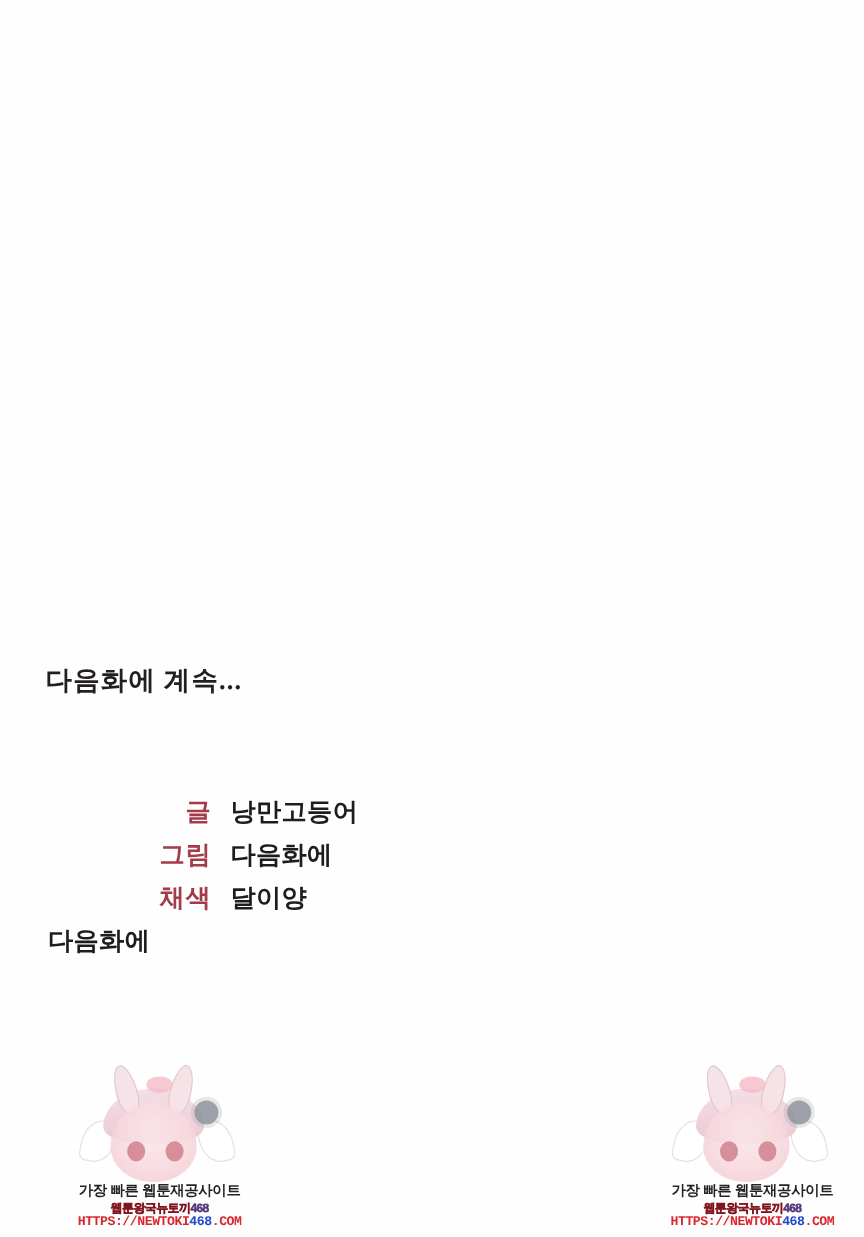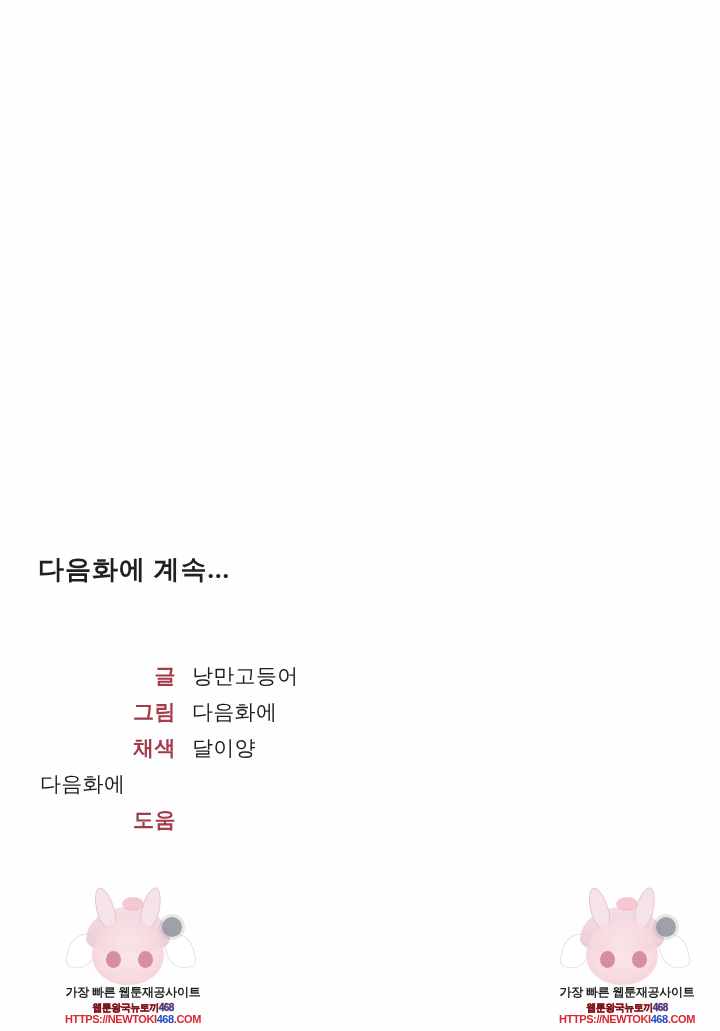--- a/index.html
+++ b/index.html
@@ -20,21 +20,21 @@
     inset: 0;
     background: #fefefe;
   }
 
   
   .continued {
     position: absolute;
     left: 38px;
     top: 552px;
     font-family: "Liberation Serif", serif;
-    font-size: 26px;
+    font-size: 22px;
     font-weight: bold;
     letter-spacing: 1px;
     color: #231f20;
     white-space: nowrap;
   }
 
   
   .credits {
     position: absolute;
     left: 40px;
@@ -57,20 +57,21 @@
     color: #a43b4b;
     white-space: nowrap;
     letter-spacing: 0.5px;
   }
   .credit-name {
     font-family: "Liberation Serif", serif;
     font-size: 21px;
     color: #1d1d1d;
     white-space: nowrap;
     letter-spacing: 0.3px;
+    font-weight: bold;
   }
 
   
   .watermark {
     position: absolute;
     bottom: 0;
     width: 170px;
     height: 140px;
     opacity: 0.97;
   }
@@ -183,21 +184,21 @@
     font-size: 10px;
     font-weight: bold;
     color: #d8222b;
     letter-spacing: -0.5px;
     -webkit-text-stroke: 0.4px #7a1016;
     white-space: nowrap;
     margin-top: 4px;
   }
   .wm-line2 .num { color: #1a45c8; }
   .wm-line3 {
-    font-family: Liberation Sans, sans-serif;
+    font-family: Liberation Mono, monospace;
     font-size: 11px;
     font-weight: bold;
     color: #d8222b;
     letter-spacing: -0.4px;
     white-space: nowrap;
     margin-top: 1px;
   }
   .wm-line3 .num { color: #1a45c8; }
 </style>
 </head>
@@ -223,21 +224,20 @@
     <div class="credit-row">
       <div class="credit-role">채색</div>
       <div class="credit-name">달이양</div>
     </div>
 
     <div class="credit-row">
       <div class="credit-name">다음화에</div>
     </div>
 
     <div class="credit-row">
-      <div class="credit-role">도움</div>
     </div>
 
   </div>
 
   <div class="watermark left">
     <div class="wm-art">
       <div class="wm-wing l"></div>
       <div class="wm-wing r"></div>
       <div class="wm-hair"></div>
       <div class="wm-ear l"></div>

